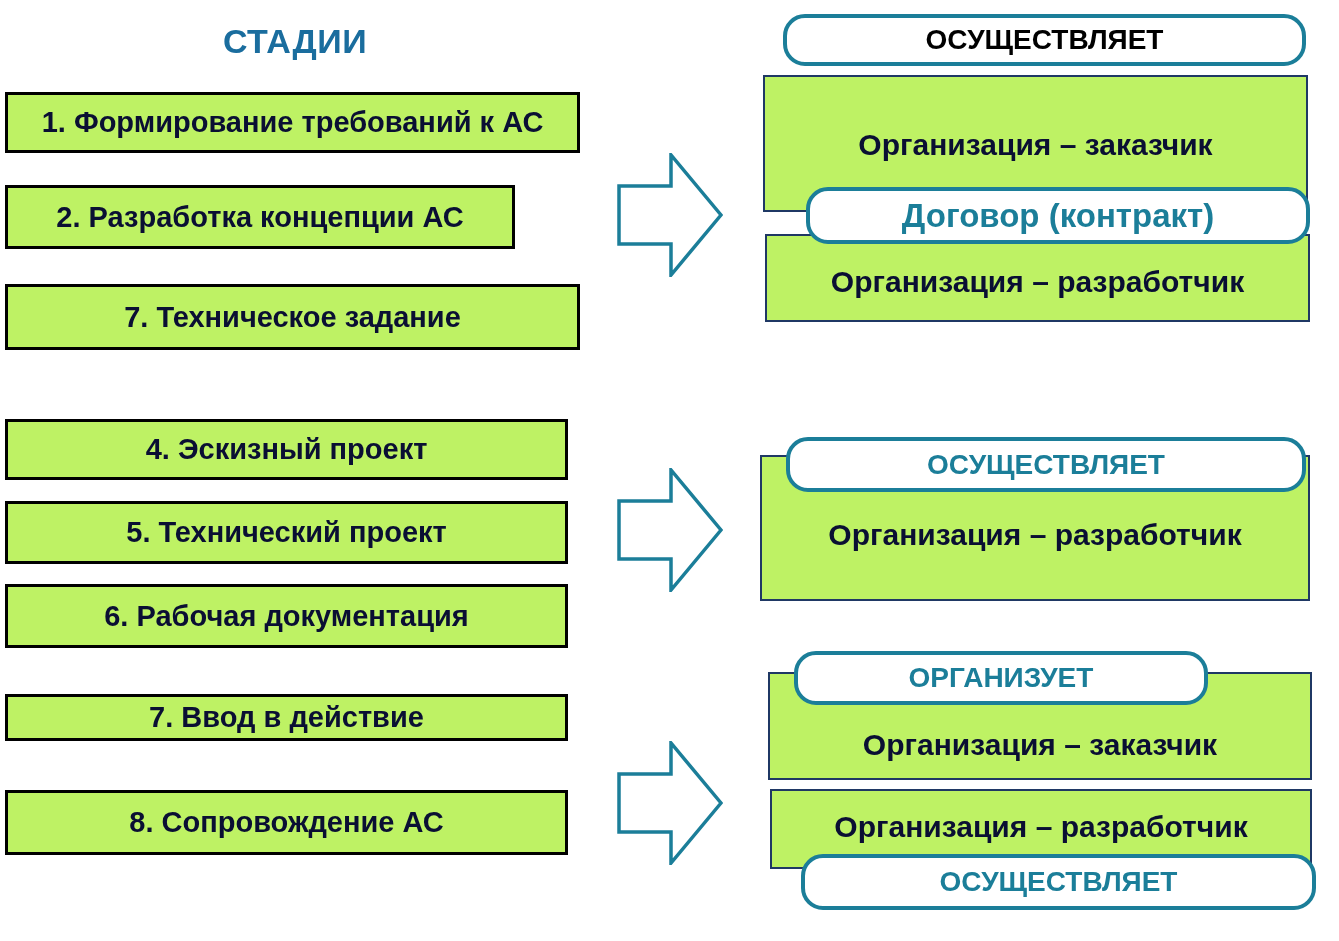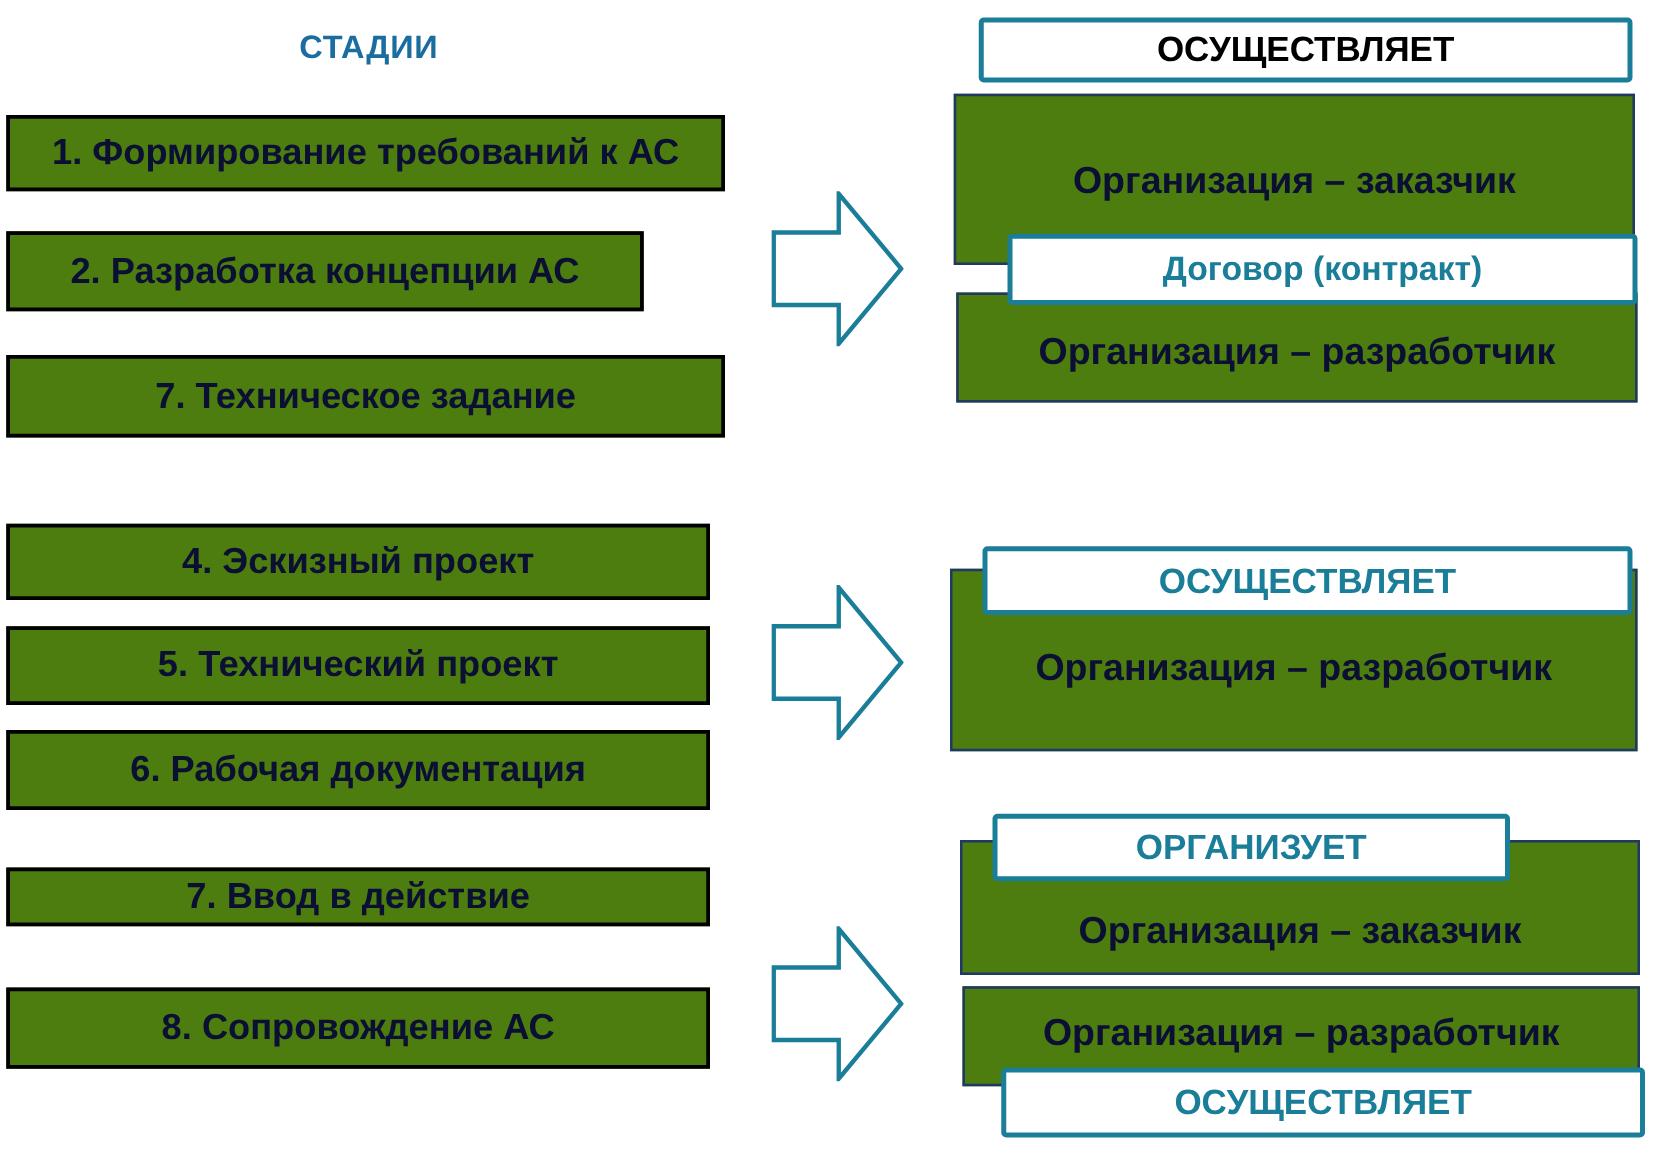--- a/index.html
+++ b/index.html
@@ -15,28 +15,28 @@
     background: #ffffff;
     overflow: hidden;
   }
   .title {
     position: absolute;
     left: 175px;
     top: 22px;
     width: 240px;
     text-align: center;
     font-weight: bold;
-    font-size: 26px;
+    font-size: 34px;
     letter-spacing: 0.5px;
     color: #1a6d9e;
   }
   .box {
     position: absolute;
     box-sizing: border-box;
-    background: #4d7c0f;
+    background: #bef264;
     display: flex;
     align-items: center;
     justify-content: center;
     text-align: center;
     font-weight: bold;
   }
   .stage {
     border: 3px solid #000000;
     color: #0a0f33;
     font-size: 29px;
@@ -55,21 +55,21 @@
     font-weight: bold;
     color: #0a0f33;
     font-size: 30px;
     z-index: 1;
   }
   .pill {
     position: absolute;
     box-sizing: border-box;
     background: #ffffff;
     border: 4px solid #1b7e99;
-    border-radius: 4px;
+    border-radius: 22px;
     display: flex;
     align-items: center;
     justify-content: center;
     text-align: center;
     font-weight: bold;
     font-size: 28px;
     z-index: 2;
   }
   .pill.teal-text { color: #1b7e99; }
   .pill.black-text { color: #000000; }
@@ -104,21 +104,21 @@
   </svg>
   <svg class="arrow" style="left:617px;top:741px" width="106" height="124" viewBox="0 0 106 124">
     <path d="M2,33 H54 V2 L104,62 L54,122 V91 H2 Z" fill="#ffffff" stroke="#1b7e99" stroke-width="3.5" stroke-linejoin="miter"></path>
   </svg>
 
   <div class="pill black-text" style="left:783px;top:14px;width:523px;height:52px">ОСУЩЕСТВЛЯЕТ</div>
 
   <div class="box rect" style="left:763px;top:75px;width:545px;height:137px"></div>
   <div class="plain-text" style="left:763px;top:115px;width:545px;height:60px">Организация – заказчик</div>
 
-  <div class="pill teal-text" style="left:806px;top:187px;width:504px;height:57px;font-size:27px">Договор (контракт)</div>
+  <div class="pill teal-text" style="left:806px;top:187px;width:504px;height:57px;font-size:33px">Договор (контракт)</div>
 
   <div class="box rect" style="left:765px;top:234px;width:545px;height:88px"></div>
   <div class="plain-text" style="left:765px;top:252px;width:545px;height:60px">Организация – разработчик</div>
 
   <div class="box rect" style="left:760px;top:455px;width:550px;height:146px"></div>
   <div class="pill teal-text" style="left:786px;top:437px;width:520px;height:55px">ОСУЩЕСТВЛЯЕТ</div>
   <div class="plain-text" style="left:760px;top:505px;width:550px;height:60px">Организация – разработчик</div>
 
   <div class="box rect" style="left:768px;top:672px;width:544px;height:108px"></div>
   <div class="pill teal-text" style="left:794px;top:651px;width:414px;height:54px">ОРГАНИЗУЕТ</div>

